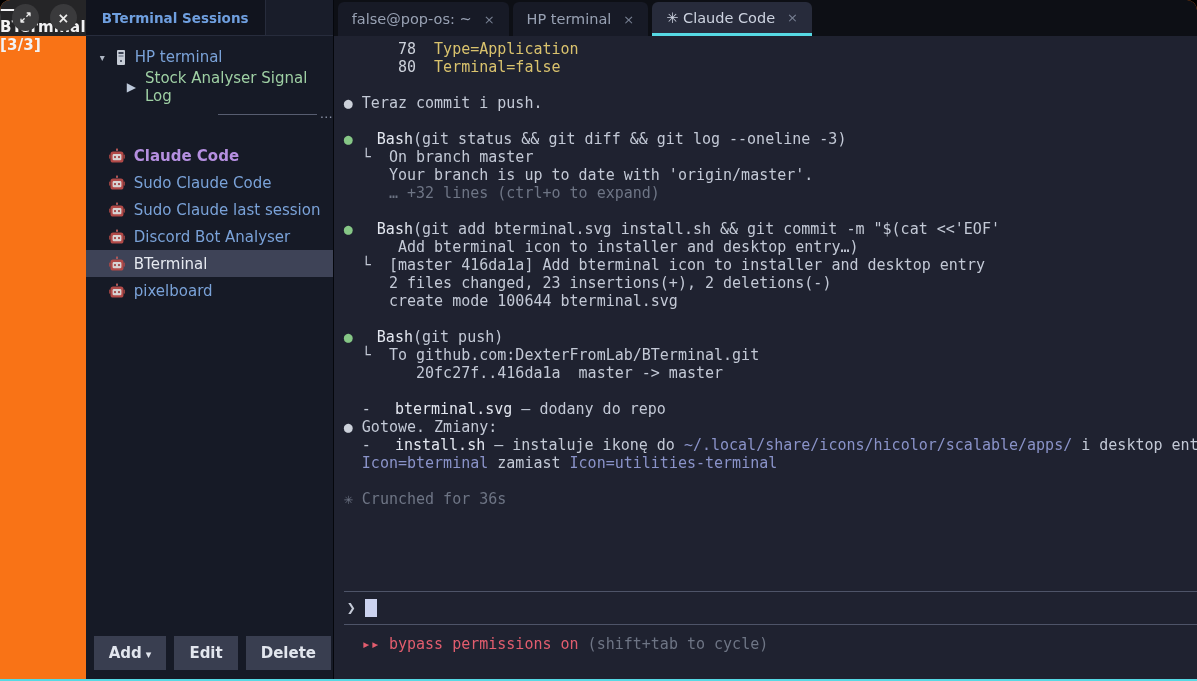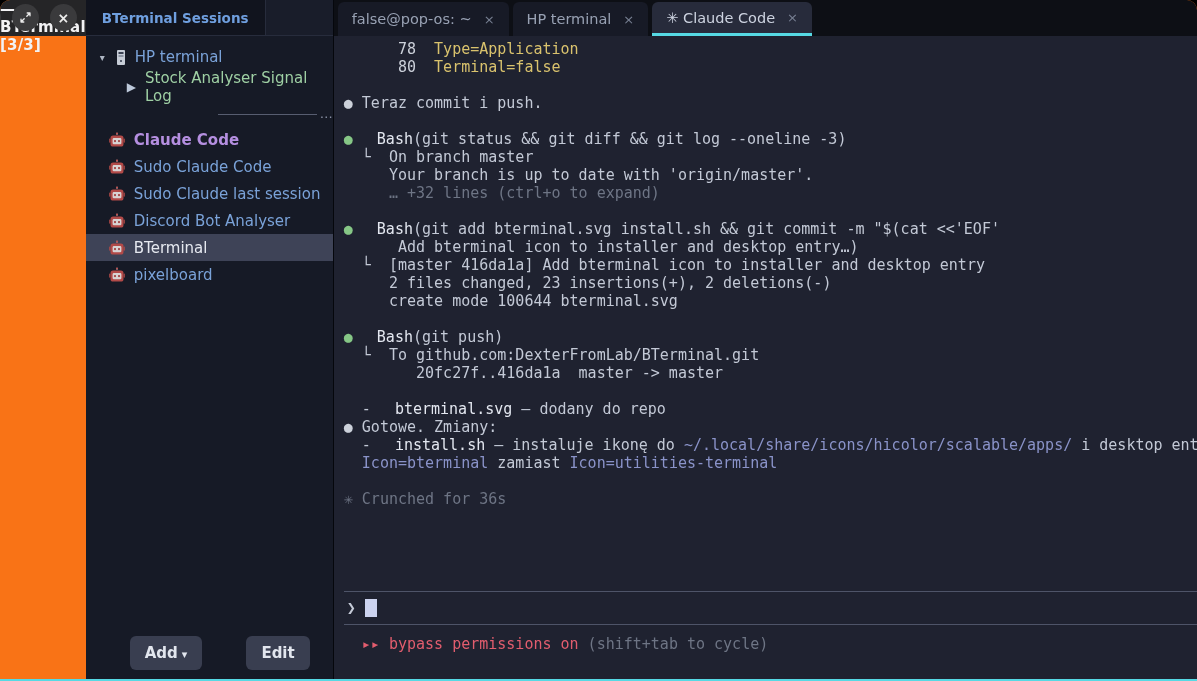--- a/index.html
+++ b/index.html
@@ -37,25 +37,25 @@
   .tree-root-label{margin-left:2px;}
   .tree-child{height:26px;margin-top:4px;display:flex;align-items:center;padding-left:41px;gap:9px;
     color:var(--green-label);font-size:15px;}
   .play{color:#bdc9da;font-size:12px;}
   .divider-row{display:flex;align-items:center;height:16px;margin:6px 0 4px;}
   .divider-line{margin-left:132px;width:100px;border-top:1px solid #575d70;}
   .divider-dots{color:#8a92a5;font-size:13px;margin-left:3px;line-height:4px;}
   .session{height:27px;display:flex;align-items:center;padding-left:23px;gap:9px;
     font-size:15px;color:var(--blue);cursor:default;}
   .session.selected{background:var(--sel-bg);color:#e6e9f0;}
-  .session.purple{color:var(--purple);font-weight:bold;}
+  .session.purple{color:var(--purple);font-weight:bold;margin-top:16px;}
   .session svg{flex:0 0 auto;}
   .sidebar-buttons{margin-top:auto;padding:9px 8px;display:flex;gap:8px;}
-  .side-btn{background:#393e50;border:none;border-radius:6px;color:#e2e6ee;font-weight:bold;
-    font-size:15px;padding:8px 15px;font-family:inherit;cursor:default;margin-left:36px;}
+  .side-btn{background:#393e50;border:none;border-radius:0;color:#e2e6ee;font-weight:bold;
+    font-size:15px;padding:8px 15px;font-family:inherit;cursor:default;}
   .side-btn .caret{font-size:11px;margin-left:4px;}
   
   .content{flex:1;display:flex;flex-direction:column;min-width:0;}
   .tabbar{height:36px;flex:0 0 36px;background:var(--tabbar-bg);display:flex;align-items:stretch;
     padding-left:4px;gap:4px;}
   .tab{display:flex;align-items:center;gap:12px;padding:0 14px;background:var(--tab-bg);
     color:#98a1b3;font-size:14.5px;border-radius:6px 6px 0 0;margin-top:2px;cursor:default;}
   .tab.active{background:var(--tab-active-bg);color:#cdd3e0;border-bottom:3px solid var(--cyan);}
   .tab-close{color:#788093;font-size:13px;}
   .tabbar-fill{flex:1;}

